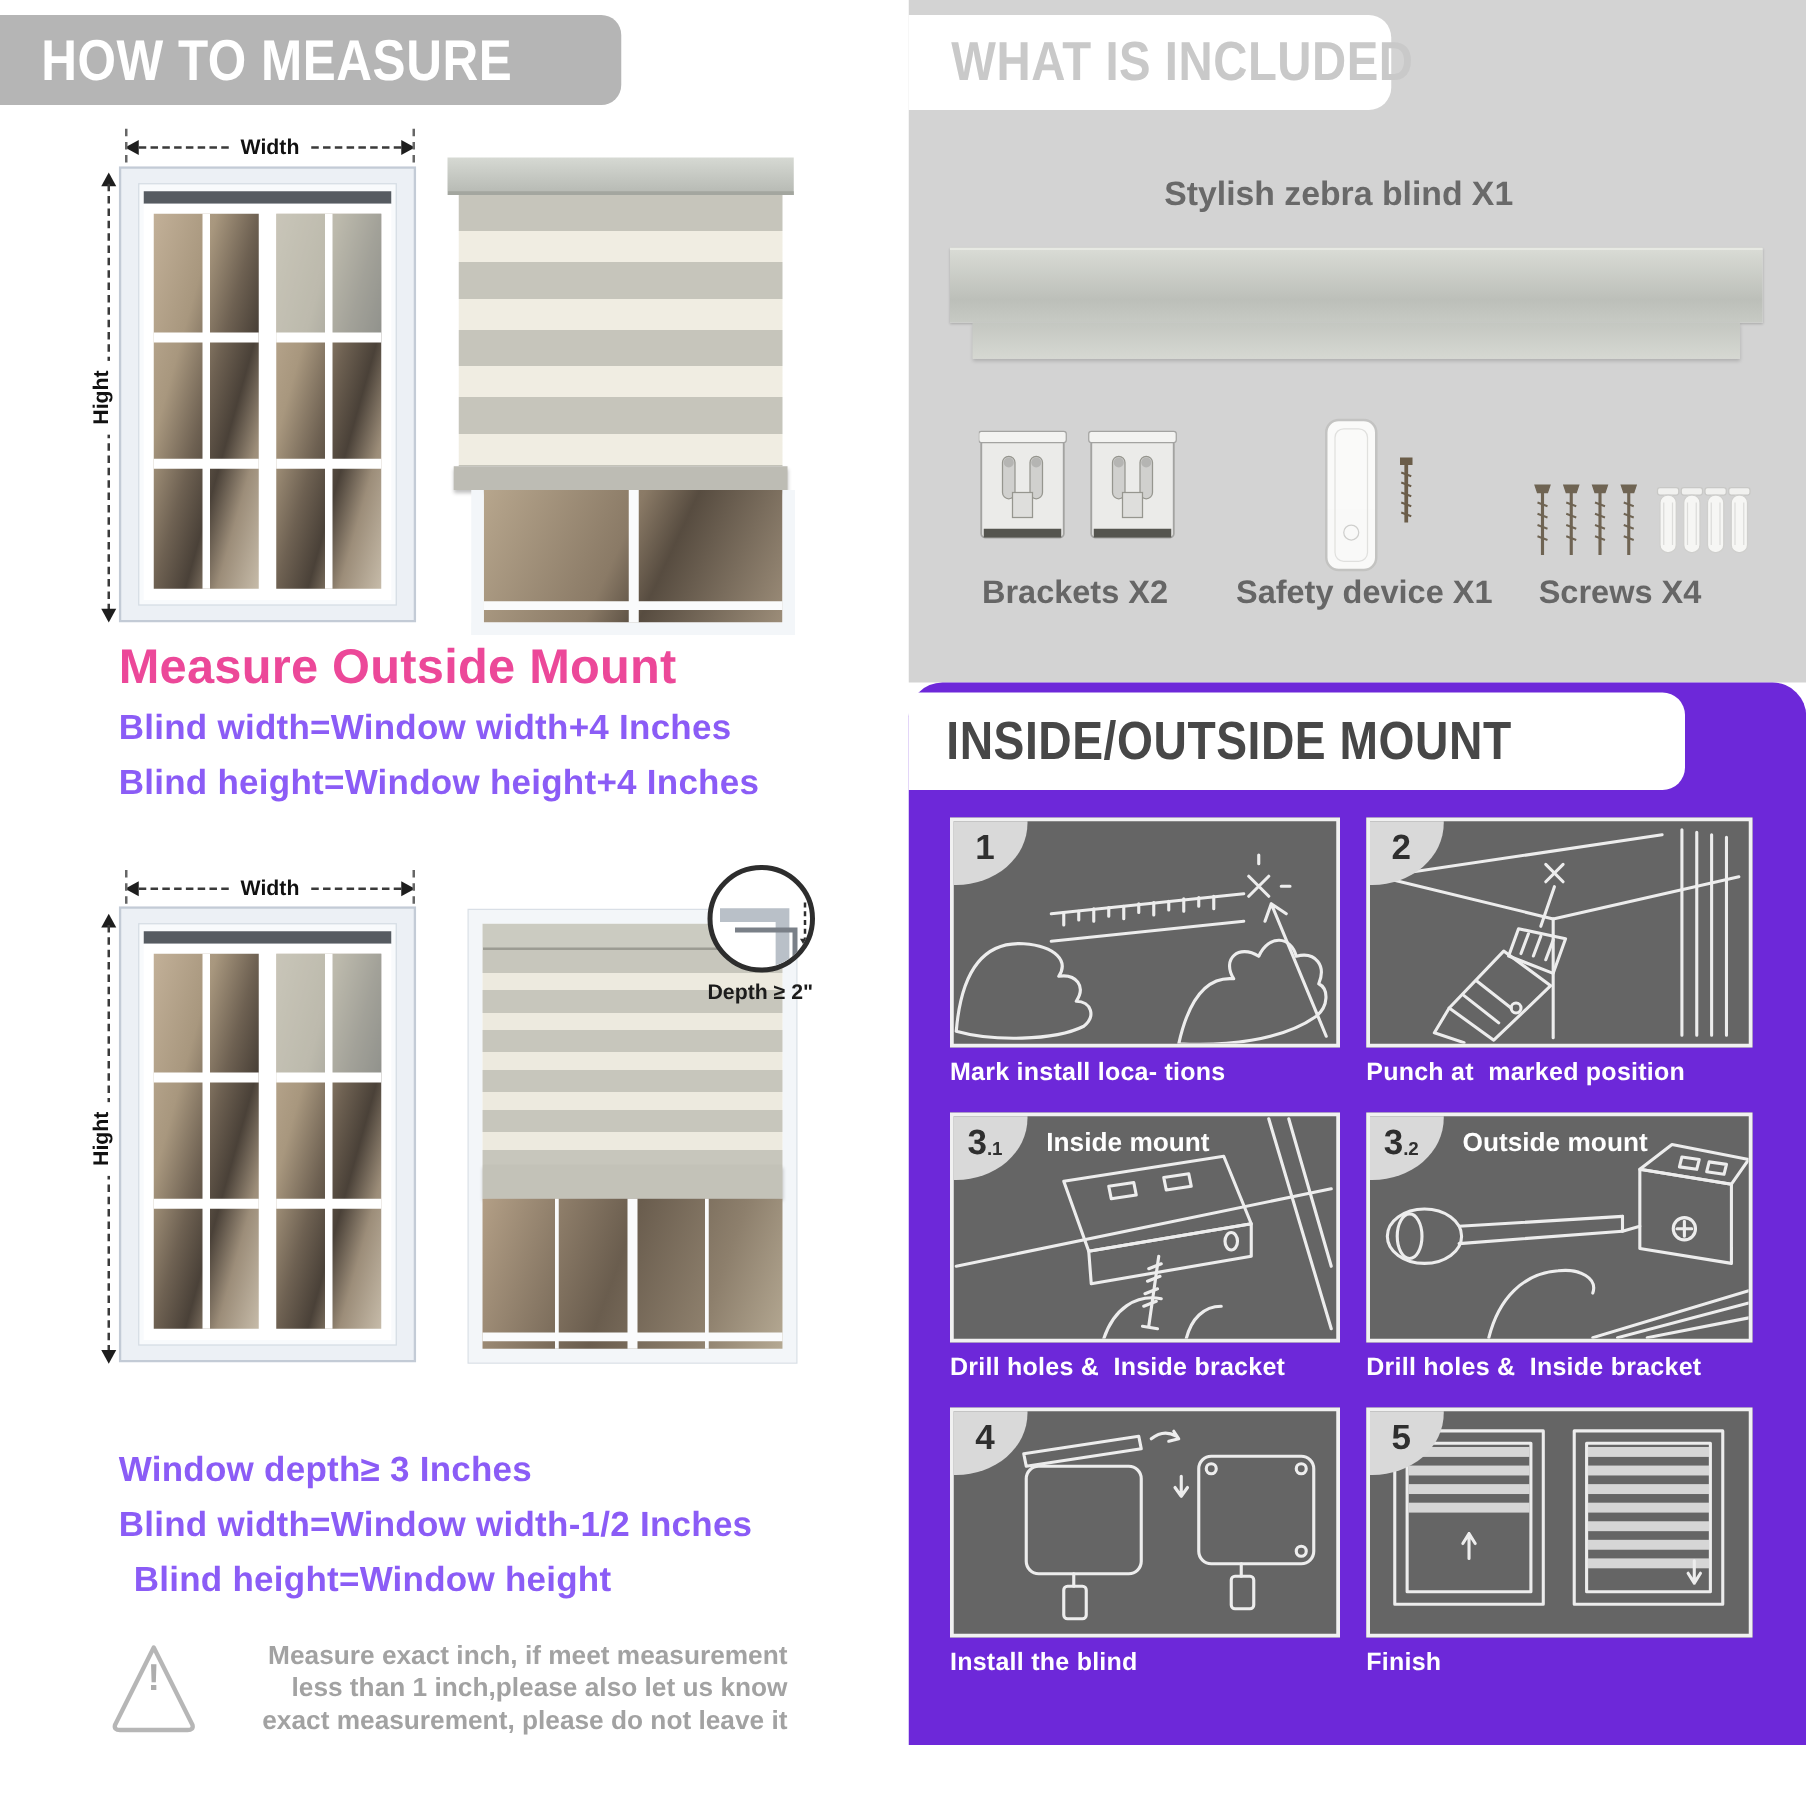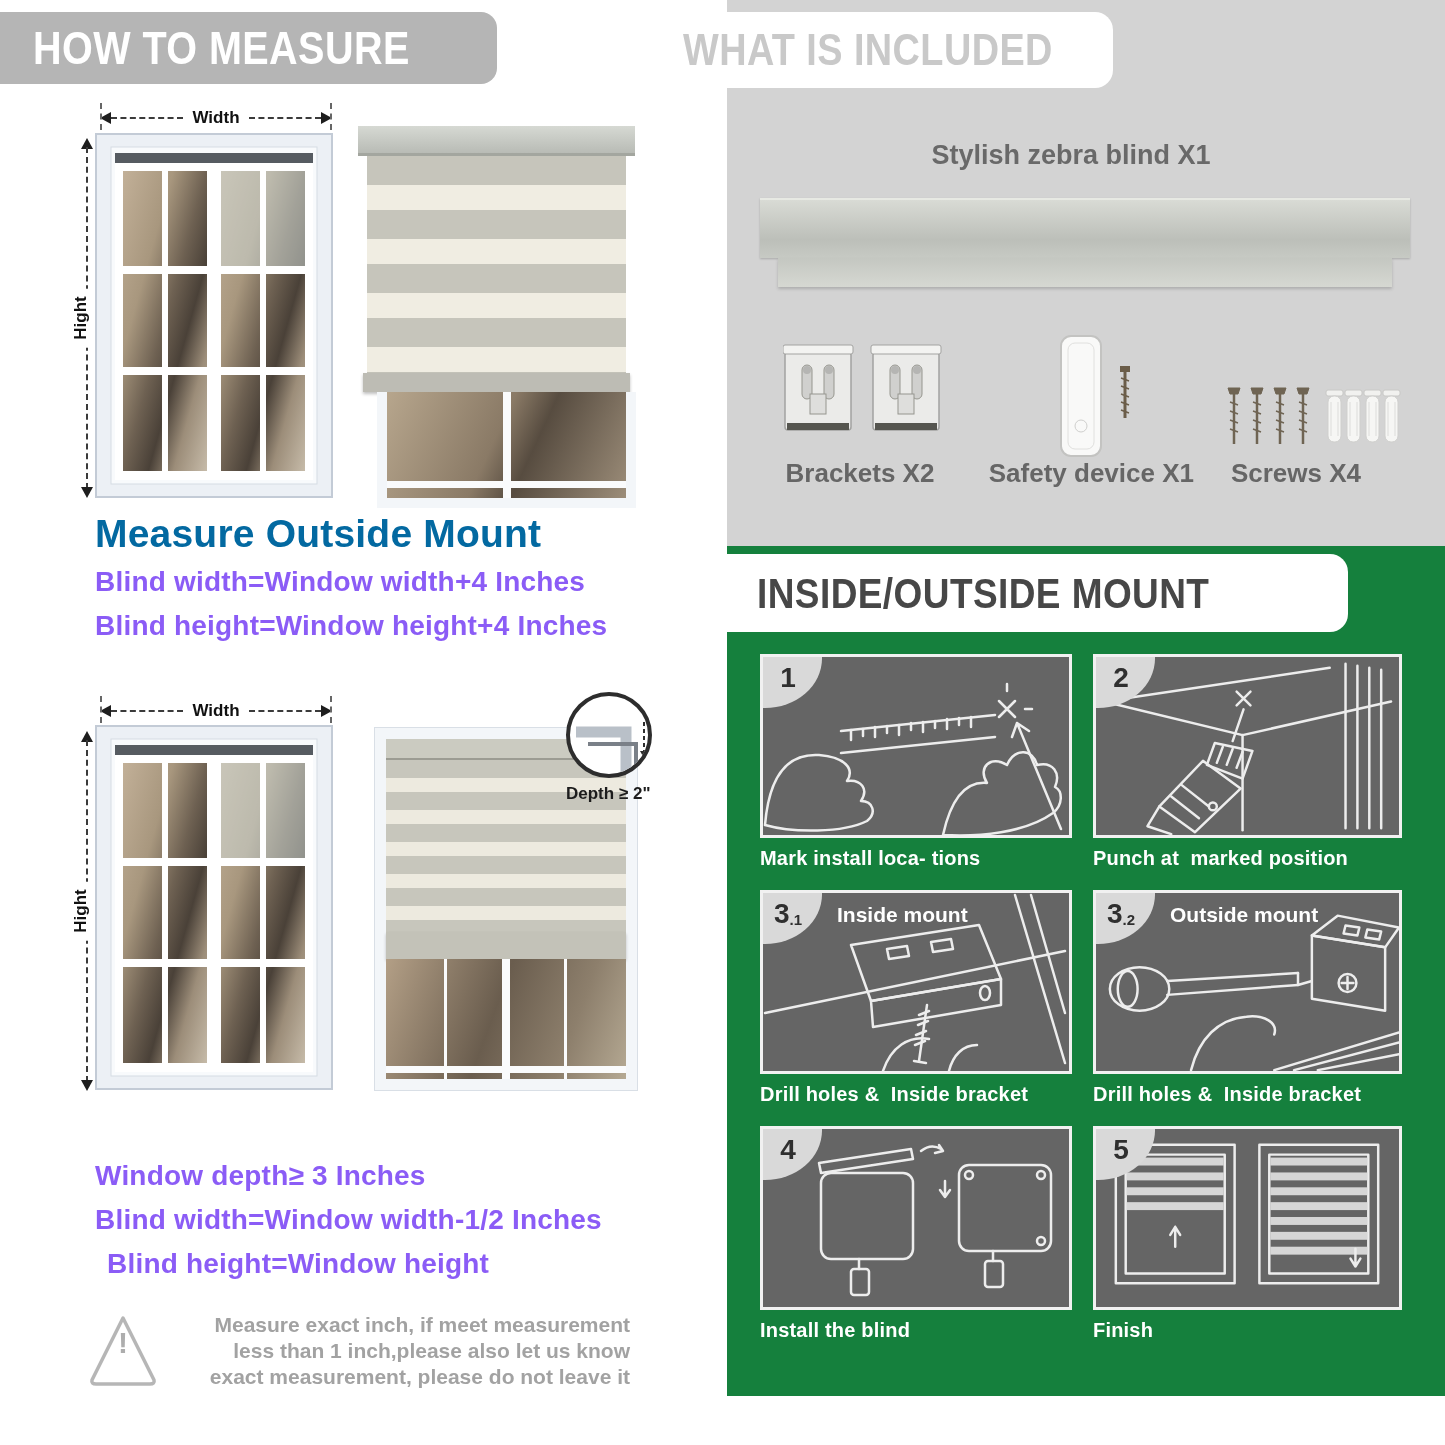--- a/index.html
+++ b/index.html
@@ -6,26 +6,26 @@
   .canvas{position:relative;width:1445px;height:1396px;background:#ffffff;overflow:hidden;
           font-family:"Liberation Sans", sans-serif;}
   .abs{position:absolute;}
 
   
   .h1box{position:absolute;display:flex;align-items:center;font-weight:800;letter-spacing:.5px;}
   .h1box .h1txt{transform:scaleX(.86);transform-origin:left center;white-space:nowrap;}
   .h1-measure{left:0;top:12px;width:464px;height:72px;background:#b5b5b5;border-radius:0 16px 16px 0;
               color:#fff;font-size:46px;padding-left:33px;}
   .h1-included{left:0;top:12px;width:352px;height:76px;background:#ffffff;border-radius:0 18px 18px 0;
-               color:#c9c9c9;font-size:44px;padding-left:34px;justify-content:flex-end;}
+               color:#c9c9c9;font-size:44px;padding-left:34px;}
   .h1-mount{left:0;top:8px;width:591px;height:78px;background:#ffffff;border-radius:0 18px 18px 0;
             color:#474747;font-size:43px;padding-left:30px;}
 
   
-  .h2{position:absolute;font-size:39px;font-weight:800;color:#0369a1;letter-spacing:.2px;}
+  .h2{position:absolute;font-size:39px;font-weight:800;color:#ec4899;letter-spacing:.2px;}
   .bodyline{position:absolute;font-size:28px;font-weight:700;color:#8b5cf6;letter-spacing:.2px;}
   .note{position:absolute;left:88px;top:1312px;width:570px;display:flex;gap:22px;align-items:flex-start;}
   .note .txt{width:450px;font-size:21px;line-height:26px;font-weight:600;color:#a2a2a2;text-align:right;}
   .warn-wrap{position:relative;width:70px;height:76px;flex:0 0 auto;}
   .warn-wrap .bang{position:absolute;left:0;top:14px;width:70px;text-align:center;
                    font-size:30px;font-weight:700;color:#adadad;}
 
   
   .width-arrow{position:absolute;display:flex;align-items:center;height:14px;}
   .width-arrow .line{flex:1;border-top:2px dashed #3a3a3a;}
@@ -78,21 +78,21 @@
   .panel-included{position:absolute;left:727px;top:0;width:718px;height:546px;background:#d3d3d3;}
   .product-label{position:absolute;left:30px;right:60px;top:140px;text-align:center;
      font-size:27px;font-weight:700;color:#696969;}
   .headrail{position:absolute;left:33px;top:198px;width:650px;height:60px;
      background:linear-gradient(180deg,#dadcd6,#bcbfb9 70%,#c7cac4);box-shadow:inset 0 2px 0 #e7e9e3, 0 1px 2px rgba(0,0,0,.2);}
   .headrail-lip{position:absolute;left:51px;top:258px;width:614px;height:29px;
      background:linear-gradient(180deg,#c4c7c1,#d6d8d2);box-shadow:0 2px 3px rgba(0,0,0,.18);}
   .hw-label{position:absolute;top:458px;text-align:center;font-size:26px;font-weight:700;color:#666;}
 
   
-  .panel-mount{position:absolute;left:727px;top:546px;width:718px;height:899px;background:#15803d;}
+  .panel-mount{position:absolute;left:727px;top:546px;width:718px;height:899px;background:#6d28d9;border-radius:27px;}
   .steps{position:absolute;left:33px;top:108px;width:652px;display:grid;
          grid-template-columns:312px 309px;column-gap:21px;row-gap:20px;}
   .frame{position:relative;height:184px;border:3px solid #f1f1f1;background:#656565;box-sizing:border-box;overflow:hidden;}
   .frame svg.illus{position:absolute;inset:0;width:100%;height:100%;}
   .badge{position:absolute;top:-1px;left:-1px;min-width:44px;height:44px;background:#d9d9d9;
          border-radius:0 0 95% 0;display:flex;align-items:center;justify-content:center;
          padding:0 12px 8px 4px;z-index:3;}
   .badge .n{font-size:28px;font-weight:800;color:#2f2f2f;line-height:1;}
   .badge .suf{font-size:15px;font-weight:700;color:#2f2f2f;margin-top:10px;}
   .step-title{position:absolute;left:74px;top:10px;font-size:21px;font-weight:700;color:#fff;z-index:3;}

